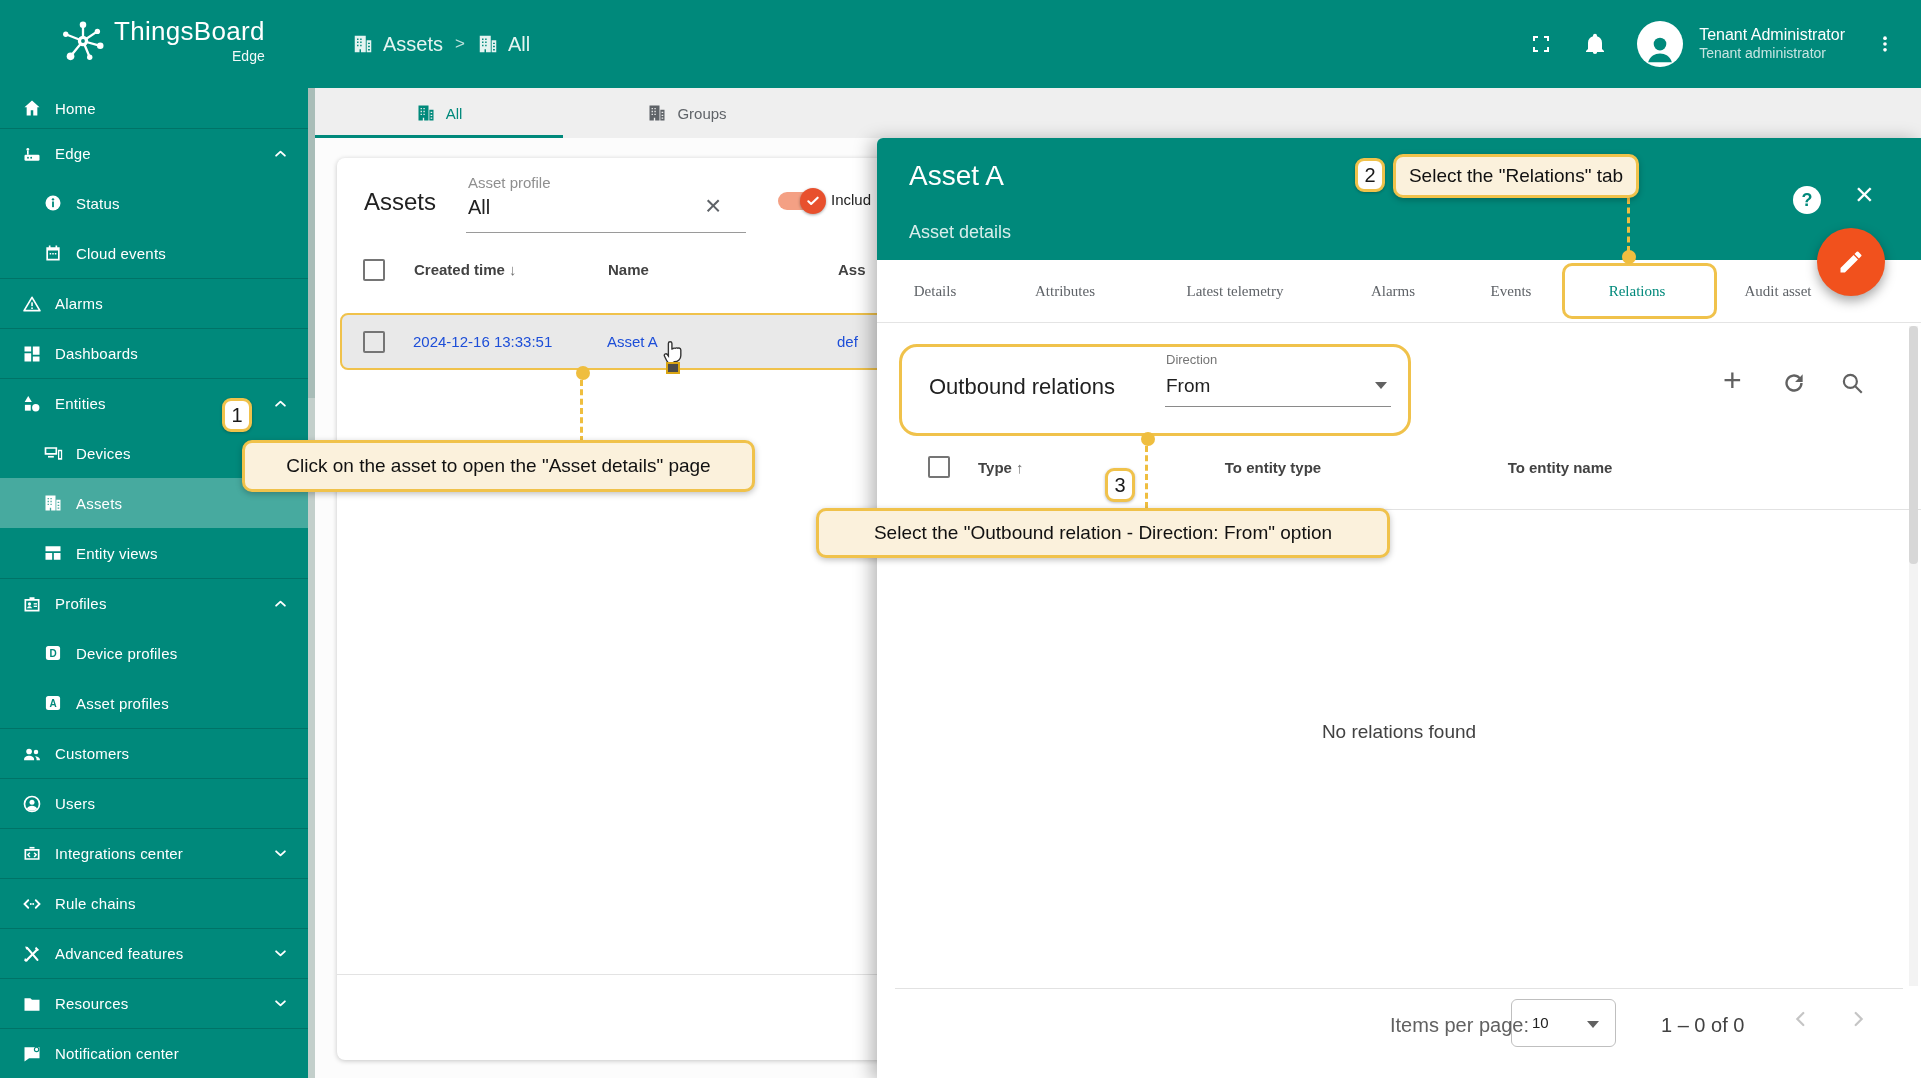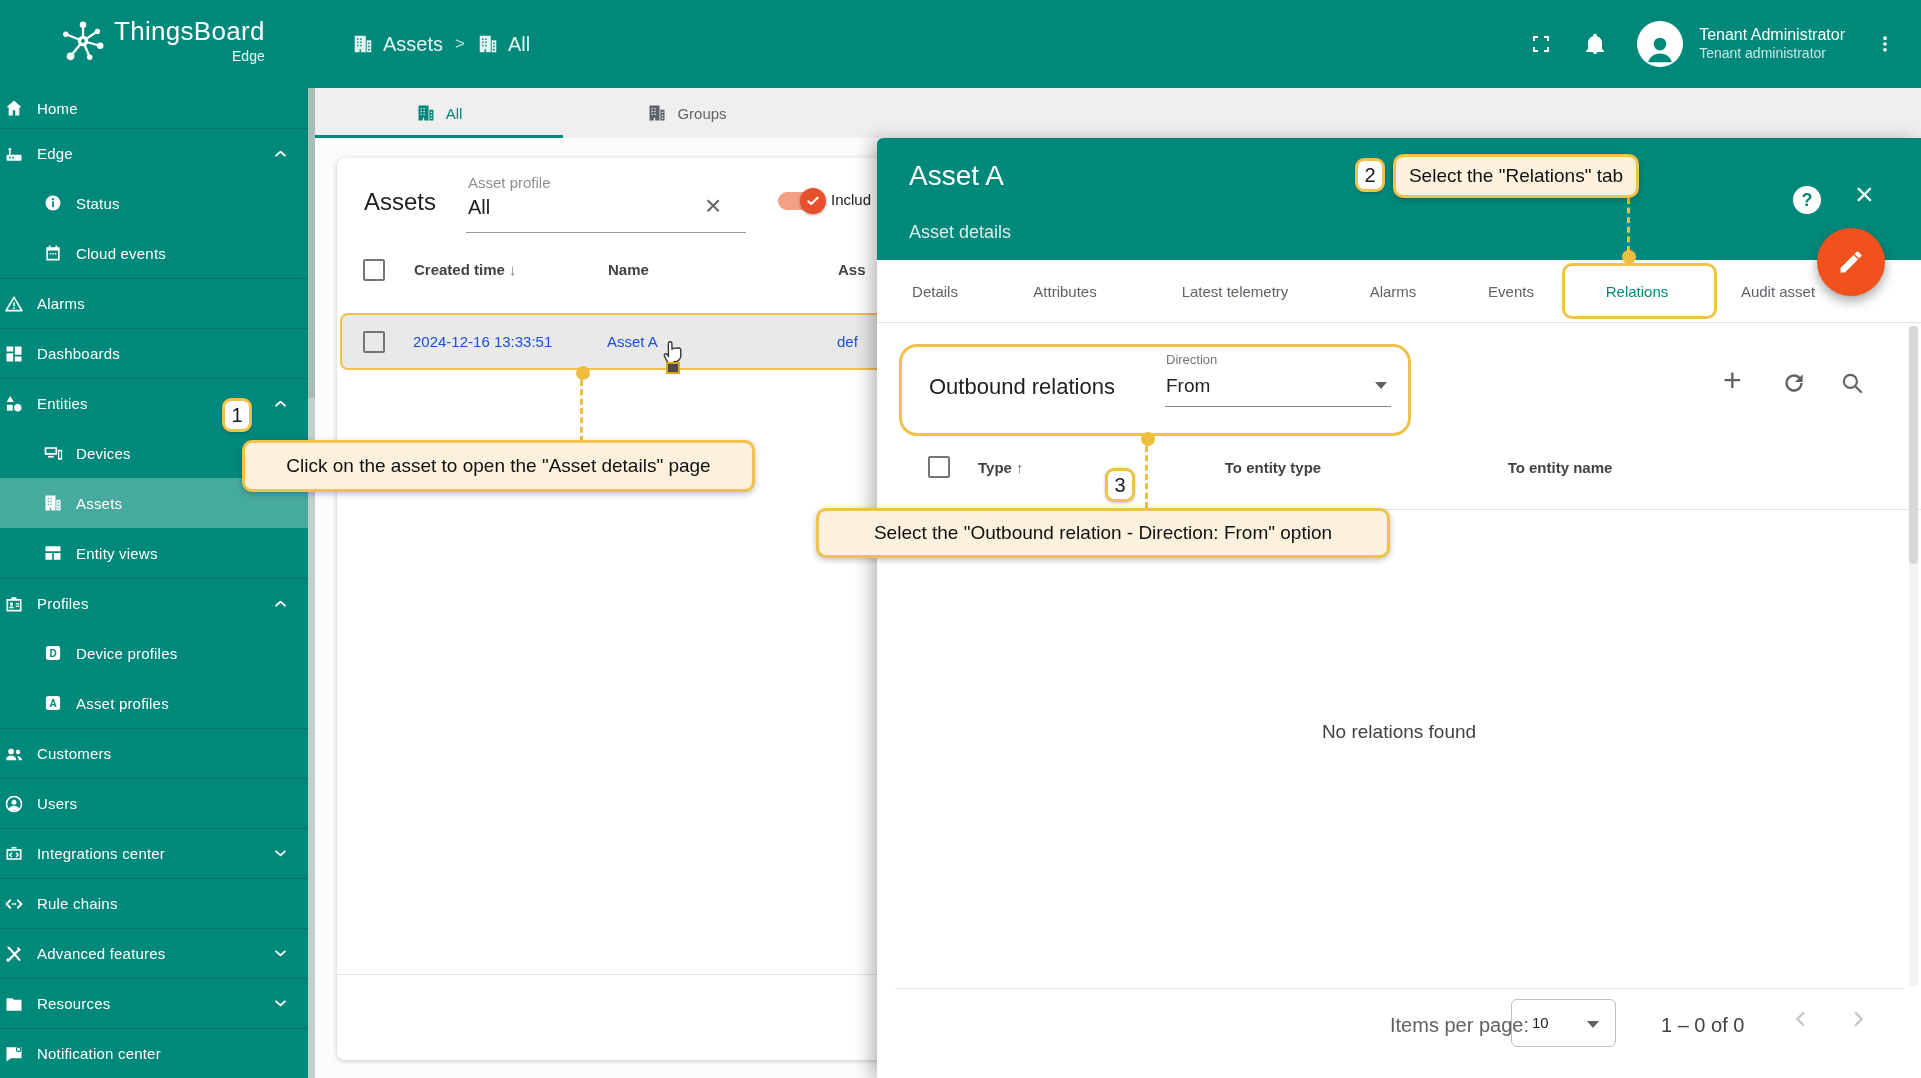--- a/index.html
+++ b/index.html
@@ -23,21 +23,21 @@
   .hicon{width:24px;height:24px;color:#fff;cursor:pointer;}
   #avatar{width:46px;height:46px;border-radius:50%;background:#fff;display:flex;align-items:center;justify-content:center;overflow:hidden;}
   #usertxt{line-height:1.25;margin-left:-14px;}
   #usertxt .n{font-size:16px;color:#fff;}
   #usertxt .r{font-size:14px;color:rgba(255,255,255,.78);}
 
   
   #sidebar{position:absolute;left:0;top:88px;width:308px;bottom:0;background:#00897B;z-index:15;overflow:hidden;}
   #side-scroll{position:absolute;left:308px;top:88px;width:7px;bottom:0;background:#C3CFCB;z-index:16;}
   #side-scroll .thumb{position:absolute;left:0;top:0;width:7px;height:310px;background:#A9BDB8;}
-  .side-item{position:relative;height:50px;display:flex;align-items:center;gap:13px;padding-left:4px;color:#fff;cursor:pointer;box-sizing:border-box;}
+  .side-item{position:relative;height:50px;display:flex;align-items:center;gap:13px;padding-left:22px;color:#fff;cursor:pointer;box-sizing:border-box;}
   .side-item.first{height:40px;}
   .side-item.divided{border-top:1px solid rgba(0,0,0,.16);}
   .side-item.sub{padding-left:43px;}
   .side-item.active{background:rgba(255,255,255,.28);}
   .side-icon{width:20px;height:20px;flex:none;color:#fff;}
   .side-label{font-size:15px;font-weight:500;letter-spacing:.2px;white-space:nowrap;}
   .side-chev{position:absolute;right:20px;width:15px;height:15px;color:#fff;}
 
   
   #content-bg{position:absolute;left:315px;top:138px;right:0;bottom:0;background:#FCFCFC;z-index:4;}
@@ -79,21 +79,21 @@
   #dhead{position:absolute;left:0;top:0;width:100%;height:122px;background:#00897B;}
   #dhead .t{position:absolute;left:32px;top:22px;font-size:28px;color:#fff;}
   #dhead .s{position:absolute;left:32px;top:84px;font-size:18px;color:rgba(255,255,255,.85);}
   #help-btn{position:absolute;left:916px;top:48px;width:28px;height:28px;border-radius:50%;background:#fff;
             color:#00897B;font-size:18px;font-weight:700;display:flex;align-items:center;justify-content:center;cursor:pointer;}
   #close-btn{position:absolute;left:978px;top:40px;font-size:32px;color:#fff;cursor:pointer;line-height:1;}
   #fab{position:absolute;left:940px;top:90px;width:68px;height:68px;border-radius:50%;background:#F1511D;
        box-shadow:0 5px 12px rgba(0,0,0,.35);display:flex;align-items:center;justify-content:center;cursor:pointer;z-index:5;}
   #dtabs{position:absolute;left:0;top:122px;width:100%;height:62px;border-bottom:1px solid #E4E4E4;background:#fff;}
   .dtab{position:absolute;top:0;height:62px;display:flex;align-items:center;transform:translateX(-50%);
-        font-size:15px;font-weight:500;color:#5F6368;white-space:nowrap;cursor:pointer;}
+        font-size:15px;font-weight:500;color:#5F6368;white-space:nowrap;cursor:pointer;font-family:Liberation Serif, serif;}
   .dtab.active{color:#00897B;}
   #rel-title{position:absolute;left:52px;top:236px;font-size:22px;color:#212121;}
   #dir-label{position:absolute;left:289px;top:214px;font-size:13px;color:#757575;}
   #dir-value{position:absolute;left:289px;top:237px;font-size:19px;color:#212121;}
   #dir-line{position:absolute;left:288px;top:268px;width:226px;height:1px;background:#8A8A8A;}
   .tri-down{width:0;height:0;border-left:6px solid transparent;border-right:6px solid transparent;border-top:7px solid #616161;}
   #dir-arrow{position:absolute;left:498px;top:244px;cursor:pointer;}
   .tool-ic{position:absolute;top:232px;width:26px;height:26px;color:#616161;cursor:pointer;}
   #rt-head{position:absolute;left:0;top:310px;width:100%;height:62px;border-bottom:1px solid #E2E2E2;box-sizing:border-box;text-align:right;}
   #rt-head .cbx{position:absolute;left:51px;top:8px;}

